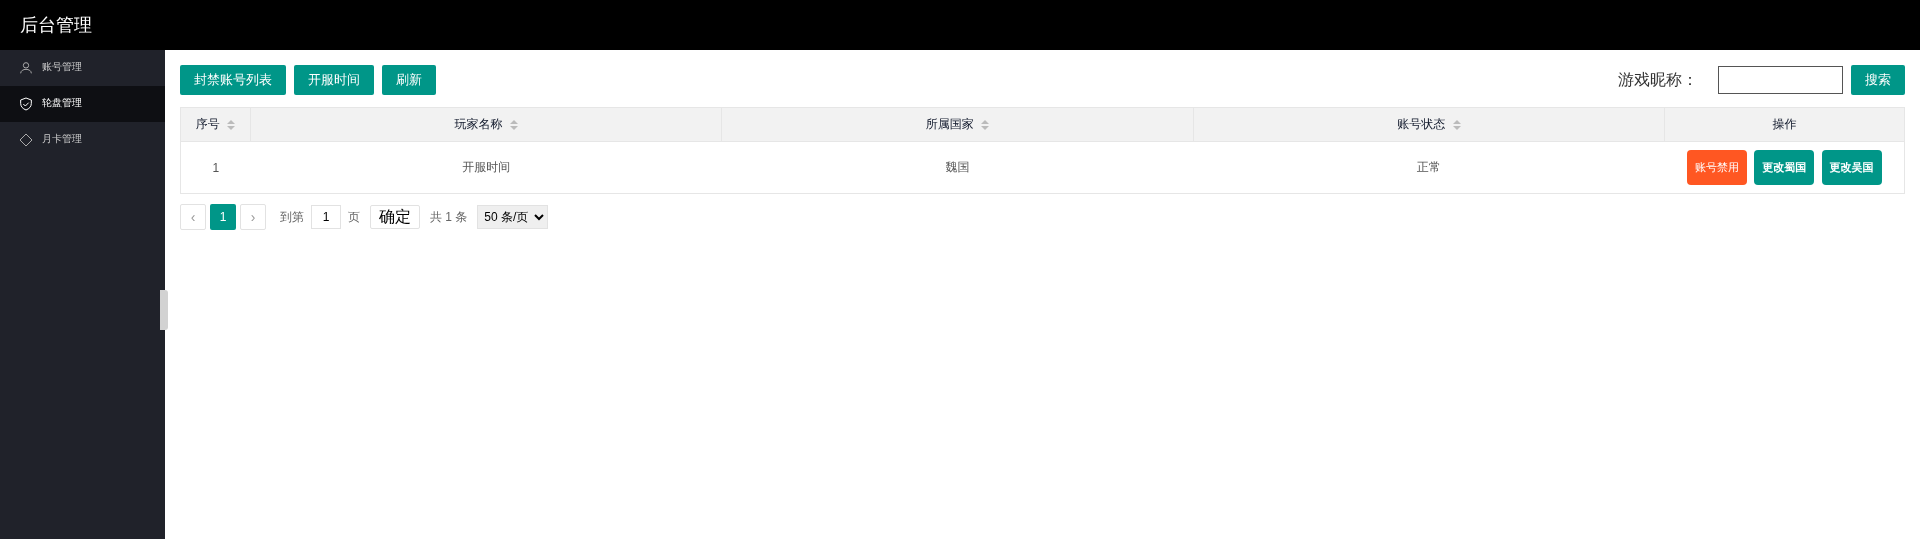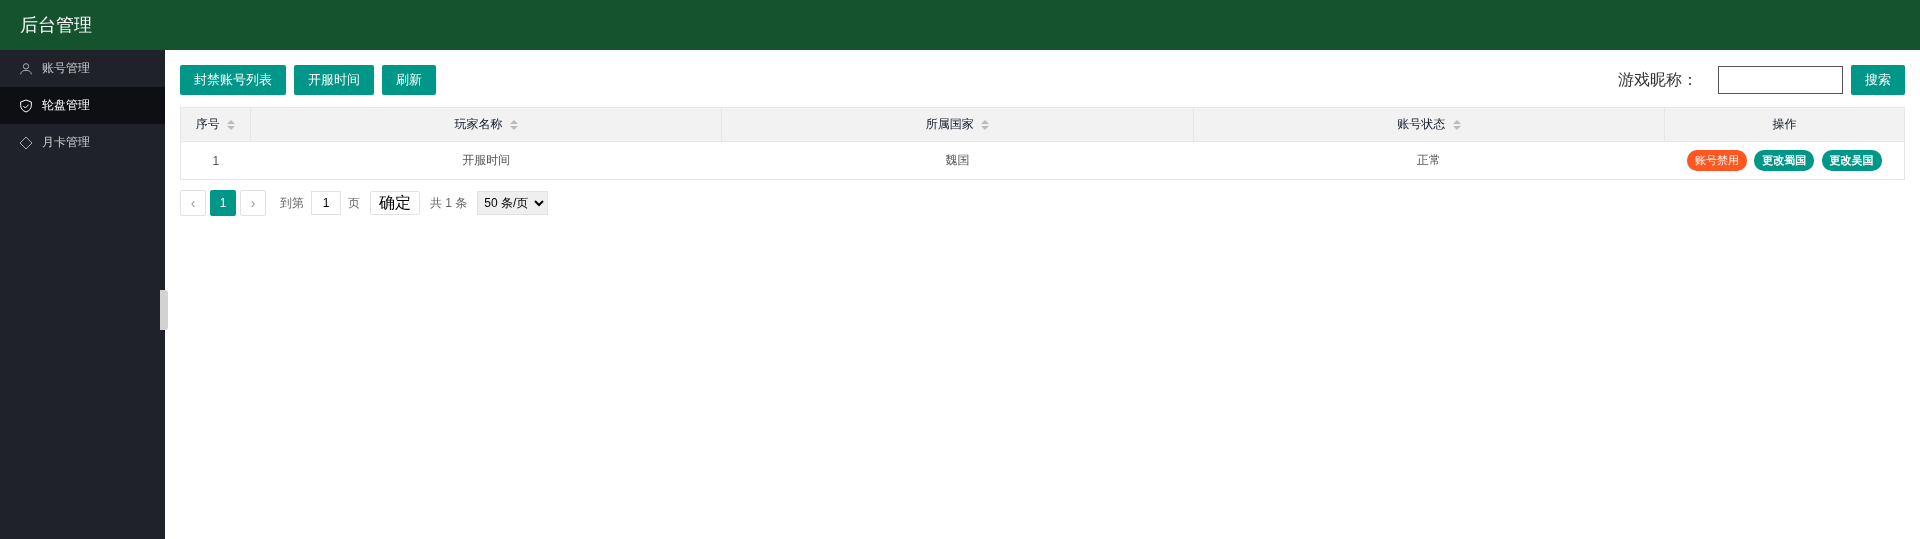--- a/index.html
+++ b/index.html
@@ -1,39 +1,39 @@
 <!DOCTYPE html>
 <html><head>
   <meta charset="utf-8">
   <style>
     * { margin: 0; padding: 0; box-sizing: border-box; }
     body { font-family: "Microsoft YaHei", Arial, sans-serif; font-size: 13px; color: #333; background: #fff; }
-    .header { height: 50px; background: #14532d; color: #fff; display: flex; align-items: center; padding: 0 20px; font-size: 18px; }
+    .header { height: 50px; background: #000000; color: #fff; display: flex; align-items: center; padding: 0 20px; font-size: 18px; }
     .layout { display: flex; height: calc(539px - 50px); }
     .sidebar { width: 165px; background: #20222A; color: #aaa; flex-shrink: 0; position: relative; }
-    .sidebar-item { display: flex; align-items: center; padding: 10px 18px; cursor: pointer; font-size: 12px; color: #ccc; }
+    .sidebar-item { display: flex; padding: 10px 18px; cursor: pointer; font-size: 10px; color: #ccc; }
     .sidebar-item.active { background: #0e0f13; color: #fff; }
     .sidebar-item .icon { width: 16px; height: 16px; margin-right: 8px; display: inline-flex; align-items: center; justify-content: center; }
     .sidebar-item svg { stroke: #aaa; fill: none; stroke-width: 1.5; }
     .sidebar-item.active svg { stroke: #fff; }
     .collapse-handle { position: absolute; top: 240px; left: 160px; width: 8px; height: 40px; background: #d2d2d2; border-radius: 0 3px 3px 0; cursor: pointer; }
     .main { flex: 1; padding: 15px; background: #fff; overflow: auto; }
     .toolbar { display: flex; align-items: center; margin-bottom: 12px; }
     .btn { display: inline-block; padding: 6px 14px; border: none; border-radius: 2px; cursor: pointer; font-size: 13px; color: #fff; background: #009688; margin-right: 8px; }
     .toolbar-right { margin-left: auto; display: flex; align-items: center; }
     .search-label { margin-right: 20px; color: #333; font-size: 16px; }
     .search-input { width: 125px; height: 28px; border: 1px solid #555; padding: 0 6px; margin-right: 8px; font-size: 13px; }
     table.data { width: 100%; border-collapse: collapse; border: 1px solid #e6e6e6; }
     table.data th { background: #f2f2f2; font-weight: normal; color: #0f172a; padding: 8px 6px; border: 1px solid #e6e6e6; font-size: 12px; text-align: center; position: relative; }
     table.data td { padding: 8px 6px; border-bottom: 1px solid #e6e6e6; text-align: center; font-size: 12px; color: #555; }
     .sort-caret { display: inline-flex; flex-direction: column; vertical-align: middle; margin-left: 4px; line-height: 5px;}
     .sort-caret span { width: 0; height: 0; border-left: 4px solid transparent; border-right: 4px solid transparent; display: block; }
     .sort-caret .up { border-bottom: 4px solid #bbb; margin-bottom: 2px; }
     .sort-caret .down { border-top: 4px solid #bbb; }
-    .op-btn { display: inline-block; padding: 3px 8px; border-radius: 10px; color: #fff; font-size: 11px; margin: 0 2px; cursor: pointer; }
+    .op-btn { display: inline-block; padding: 10px 8px; border-radius: 4px; color: #fff; font-size: 11px; margin: 0 2px; cursor: pointer; }
     .op-btn.orange { background: #FF5722; }
     .op-btn.green { background: #009688; font-weight: bold; }
     .pagination { display: flex; align-items: center; margin-top: 10px; font-size: 12px; color: #666; }
     .page-arrow { width: 26px; height: 26px; border: 1px solid #e2e2e2; display: flex; align-items: center; justify-content: center; margin-right: 4px; cursor: pointer; color: #999; border-radius: 2px; font-size: 14px; }
     .page-num { width: 26px; height: 26px; display: flex; align-items: center; justify-content: center; margin-right: 4px; border-radius: 2px; cursor: pointer; }
     .page-num.active { background: #009688; color: #fff; }
     .page-label { margin: 0 4px; }
     .page-input { width: 30px; height: 24px; text-align: center; border: 1px solid #e2e2e2; margin: 0 3px; font-size: 12px; }
     .page-confirm { height: 24px; padding: 0 8px; border: 1px solid #e2e2e2; background: #fff; margin: 0 6px; cursor: pointer; font-size: 16px; border-radius: 2px; }
     .page-size { height: 24px; border: 1px solid #e2e2e2; font-size: 12px; margin-left: 6px; padding: 0 2px; }

